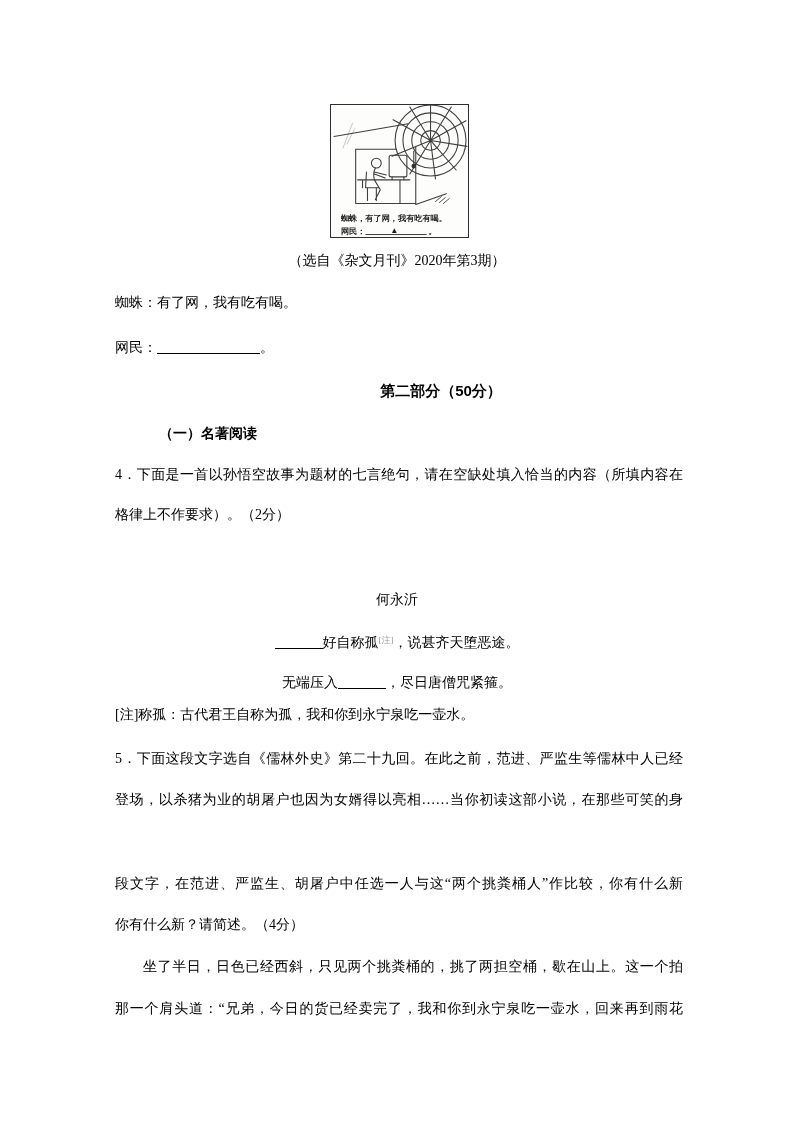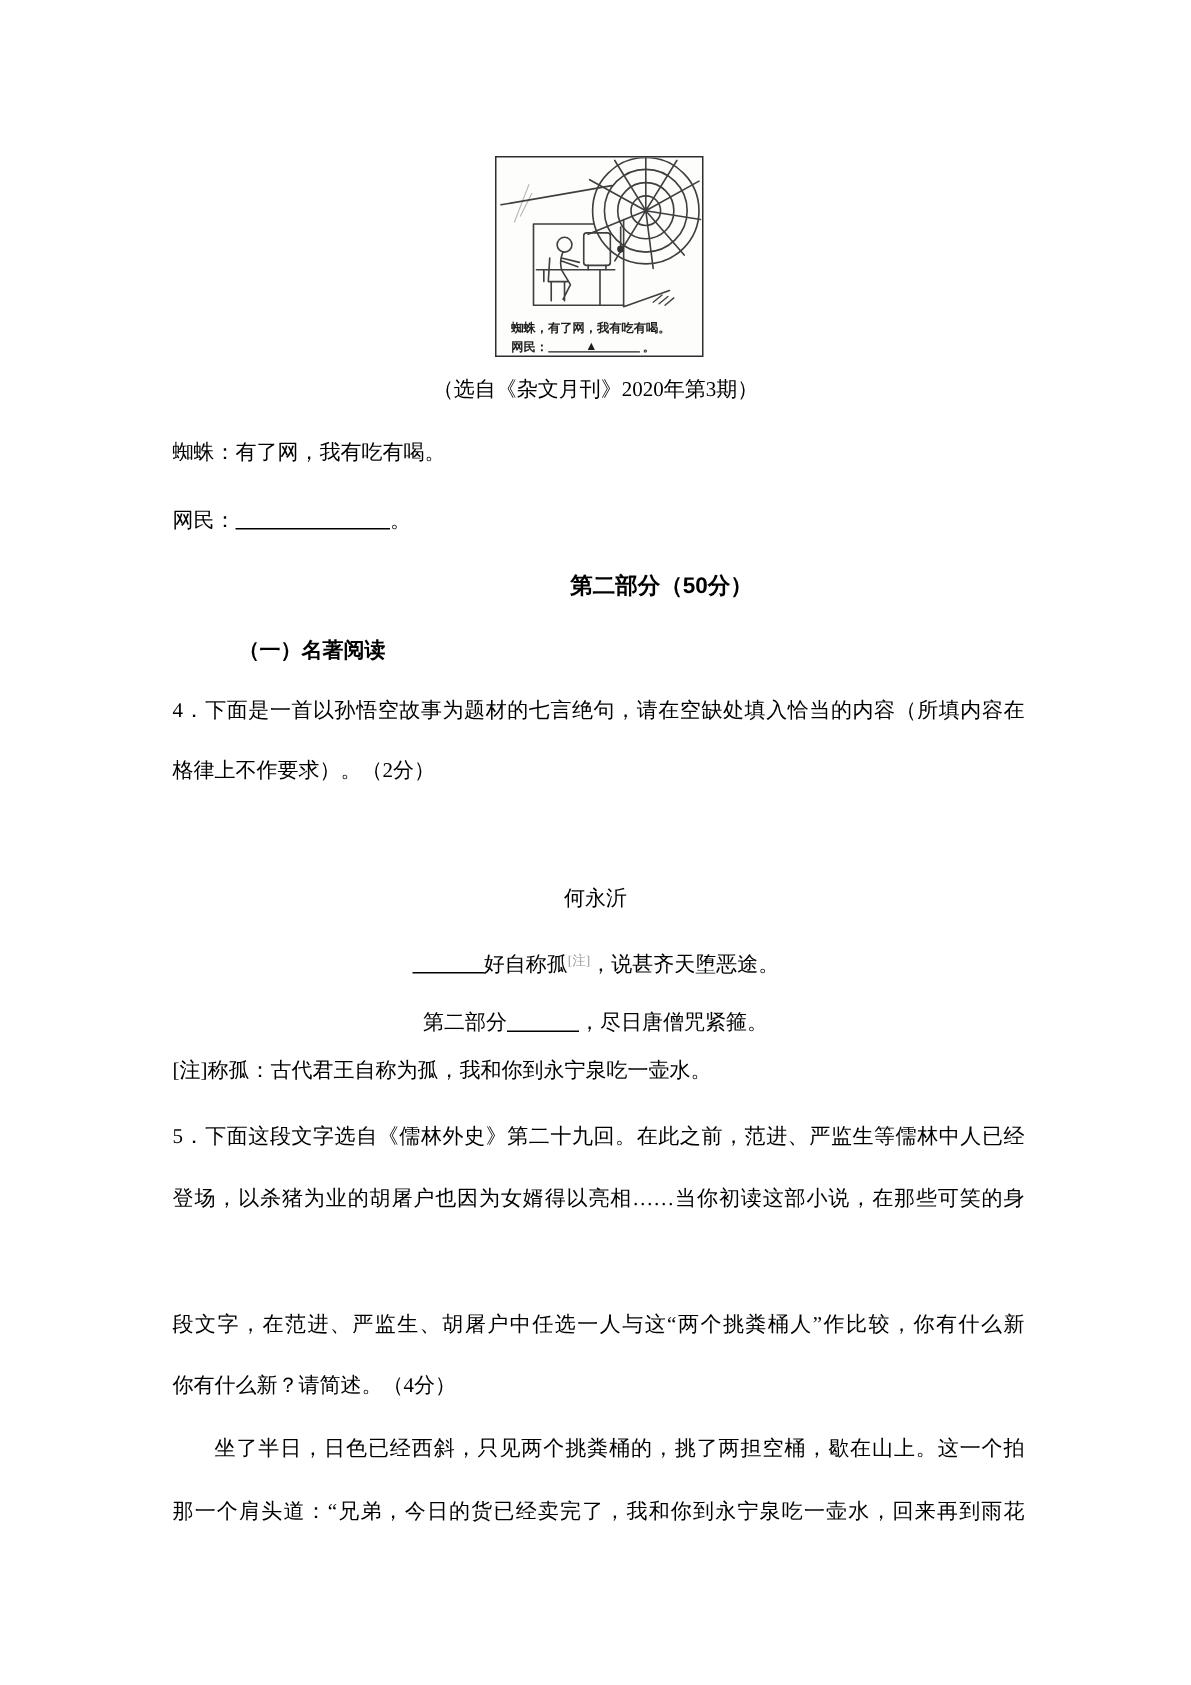--- a/index.html
+++ b/index.html
@@ -85,21 +85,21 @@
   <div class="line body-line bold" style="top:422px">（一）名著阅读</div>
 
   <div class="line body-line just" style="top:464px">4．下面是一首以孙悟空故事为题材的七言绝句，请在空缺处填入恰当的内容（所填内容在</div>
   <div class="line body-line" style="top:504px">格律上不作要求）。（2分）</div>
 
   <div class="line center-line" style="top:589px">何永沂</div>
   <div class="line center-line" style="top:629px">
     <span class="blank blank-poem"></span><span>好自称孤</span><span class="sup">[注]</span><span>，说甚齐天堕恶途。</span>
   </div>
   <div class="line center-line" style="top:672px">
-    <span>第二部分</span><span class="blank blank-poem"></span><span>，尽日唐僧咒紧箍。</span>
+    <span>无端压入</span><span class="blank blank-poem"></span><span>，尽日唐僧咒紧箍。</span>
   </div>
   <div class="line body-line" style="top:704px">[注]称孤：古代君王自称为孤，我和你到永宁泉吃一壶水。</div>
 
   <div class="line body-line just" style="top:748px">5．下面这段文字选自《儒林外史》第二十九回。在此之前，范进、严监生等儒林中人已经</div>
   <div class="line body-line just" style="top:789px">登场，以杀猪为业的胡屠户也因为女婿得以亮相……当你初读这部小说，在那些可笑的身</div>
   <div class="line body-line just" style="top:873px">段文字，在范进、严监生、胡屠户中任选一人与这“两个挑粪桶人”作比较，你有什么新</div>
   <div class="line body-line" style="top:914px">你有什么新？请简述。（4分）</div>
 
   <div class="line body-line just indent" style="top:956px">坐了半日，日色已经西斜，只见两个挑粪桶的，挑了两担空桶，歇在山上。这一个拍</div>
   <div class="line body-line just" style="top:998px">那一个肩头道：“兄弟，今日的货已经卖完了，我和你到永宁泉吃一壶水，回来再到雨花</div>

